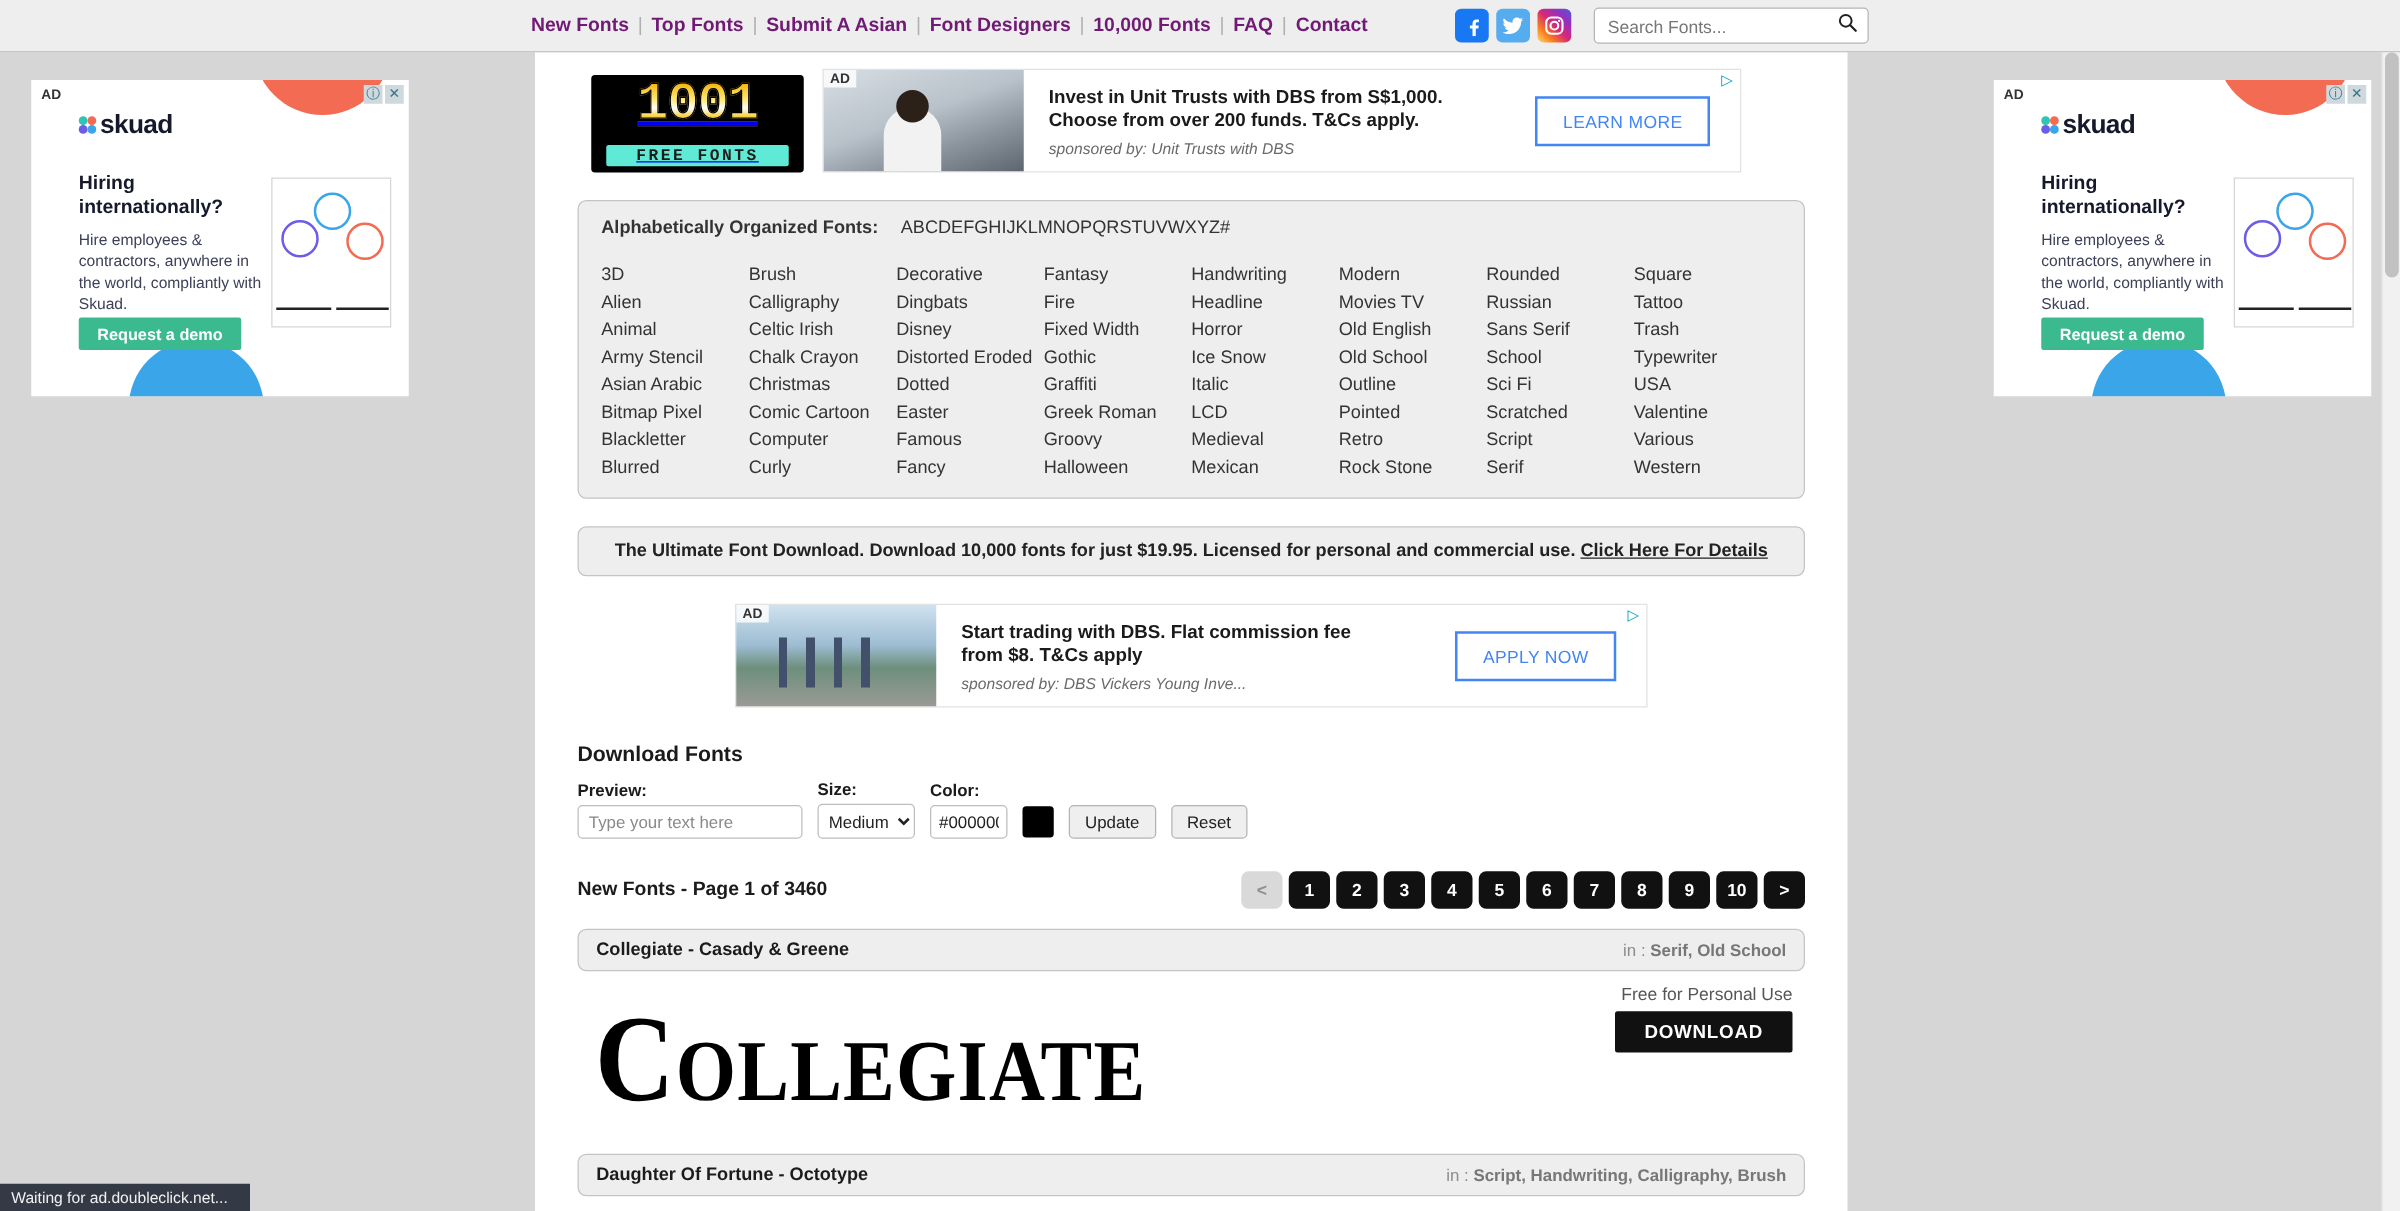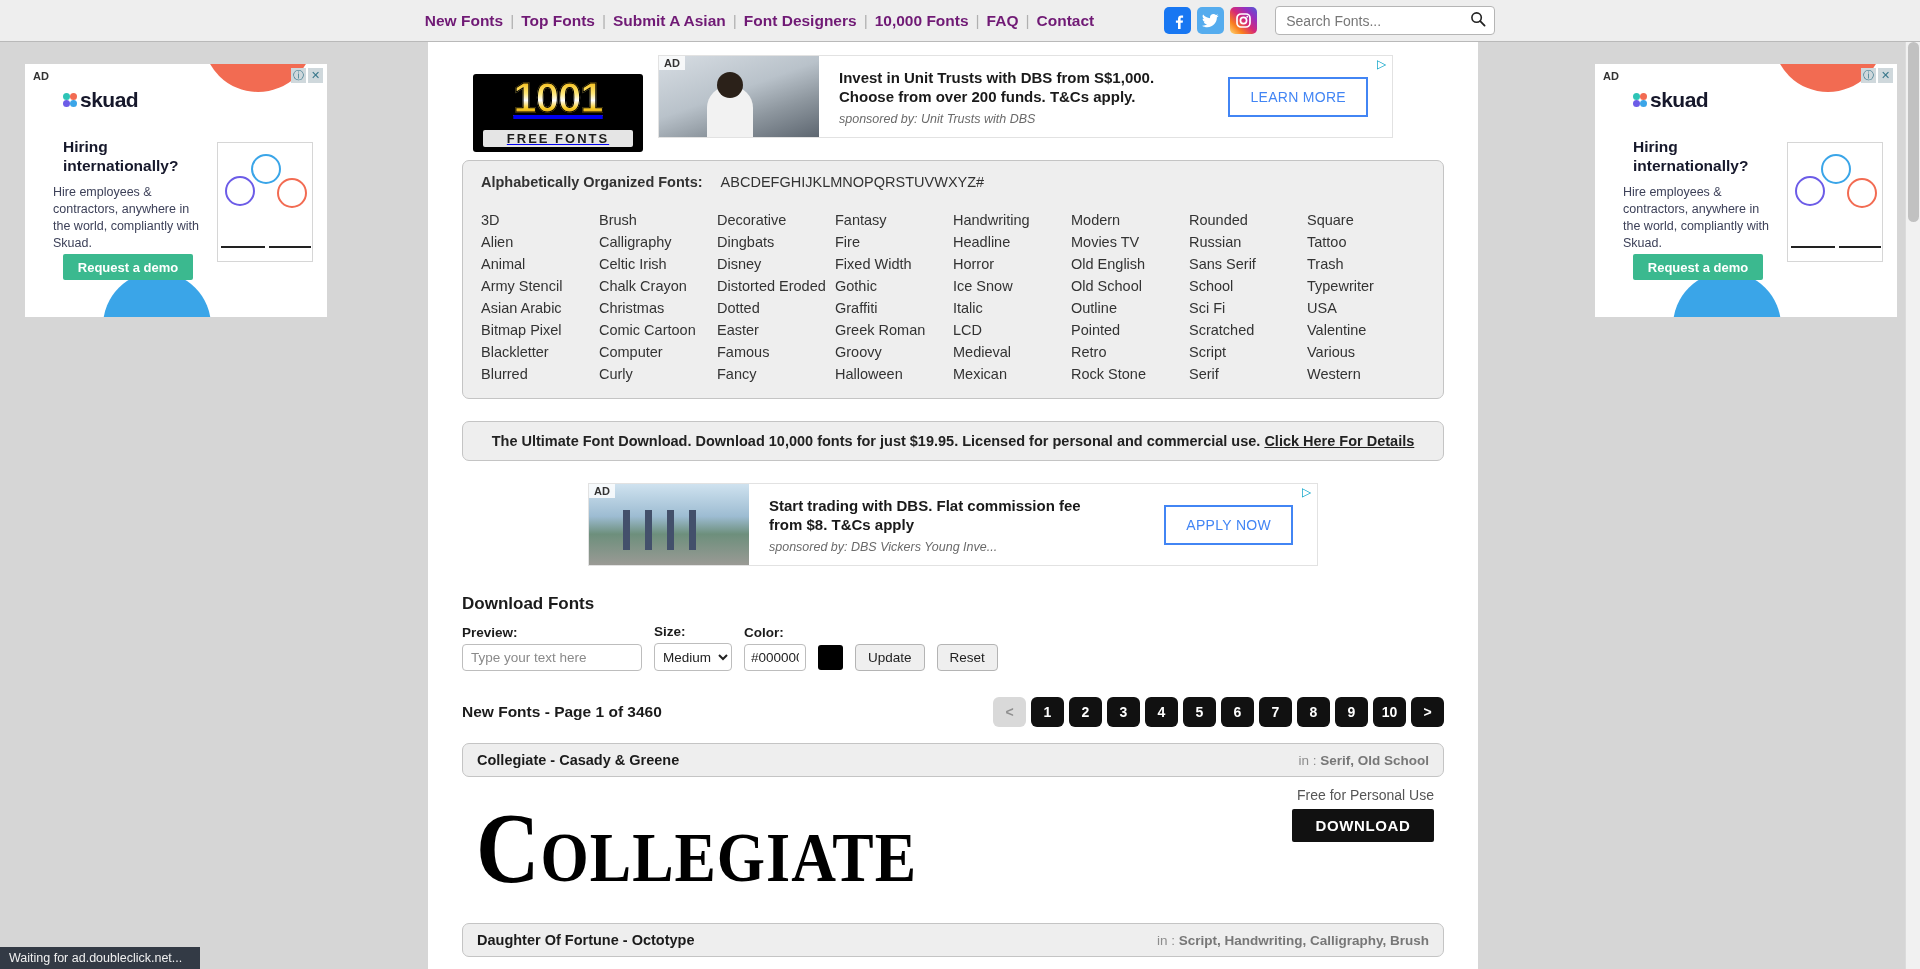--- a/index.html
+++ b/index.html
@@ -44,33 +44,33 @@
     background: #d6d6d6;
   }
   #content {
     position: absolute; left: 428px; top: 42px; width: 1050px; height: 927px;
     background: #ffffff;
   }
 
   
   #headerzone { position: relative; height: 110px; }
   #logo {
-    position: absolute; left: 45px; top: 32px; width: 170px; height: 78px;
+    position: absolute; left: 45px; top: 18px; width: 170px; height: 78px;
     background: #000; border-radius: 3px;
-    display: flex; flex-direction: column; align-items: center; justify-content: center;
+    display: flex; flex-direction: column; align-items: center; justify-content: center; font-family: Liberation Mono, monospace;
   }
   #logo .n {
     font-size: 42px; font-weight: bold; letter-spacing: -1px; line-height: 0.9;
     background: linear-gradient(180deg,#f0b000 0%,#ffe97a 40%,#ffffff 58%,#f7cb2a 78%,#d99500 100%);
     -webkit-background-clip: text; background-clip: text; color: transparent;
     -webkit-text-stroke: 1px #000;
   }
   #logo .ff {
     margin-top: 14px; font-size: 13px; font-weight: bold; letter-spacing: 2px;
-    color: #1c1c1c; background: #e5e5e5; padding: 1px 24px; border-radius: 2px;
+    color: #1c1c1c; background: #5eead4; padding: 1px 24px; border-radius: 2px;
   }
   #topad {
     position: absolute; left: 230px; top: 13px; width: 735px; height: 83px;
     background: #fff; border: 1px solid #e2e2e2;
     display: flex; align-items: stretch;
   }
   .adthumb { width: 160px; position: relative; overflow: hidden; flex: none; }
   .adthumb .adlabel {
     position: absolute; left: 0; top: 0; z-index: 3;
     background: rgba(255,255,255,0.82); color: #333;
@@ -223,21 +223,21 @@
   .sa-logo .mark { width: 14px; height: 14px; position: relative; margin-right: 3px; }
   .sa-logo .mark i {
     position: absolute; width: 7px; height: 7px; border-radius: 50%;
   }
   .sa-logo .mark i:nth-child(1) { left: 0; top: 0; background: #2ec4b6; }
   .sa-logo .mark i:nth-child(2) { left: 7px; top: 0; background: #f26b52; }
   .sa-logo .mark i:nth-child(3) { left: 0; top: 7px; background: #6c5ce7; }
   .sa-logo .mark i:nth-child(4) { left: 7px; top: 7px; background: #3aa5e8; }
   .sa-logo .wm { font-size: 21px; font-weight: bold; color: #16182b; letter-spacing: -.5px; }
   .sa-h { position: absolute; left: 38px; top: 74px; width: 140px; font-size: 15.5px; font-weight: bold; color: #16182b; line-height: 1.2; }
-  .sa-p { position: absolute; left: 28px; top: 120px; width: 150px; font-size: 12.5px; color: #3d4159; line-height: 1.35; }
+  .sa-p { position: absolute; left: 38px; top: 120px; width: 150px; font-size: 12.5px; color: #3d4159; line-height: 1.35; }
   .sa-btn {
     position: absolute; left: 38px; top: 190px; width: 130px; height: 26px;
     background: #3bb98f; color: #fff; font-size: 13px; font-weight: bold;
     display: flex; align-items: center; justify-content: center; border-radius: 2px;
   }
   .sa-art { position: absolute; left: 192px; top: 78px; width: 96px; height: 120px; }
   .sa-art .clk { position: absolute; border-radius: 50%; }
   .sa-art .c1 { left: 8px; top: 34px; width: 30px; height: 30px; border: 2.5px solid #6c5ce7; }
   .sa-art .c2 { left: 34px; top: 12px; width: 30px; height: 30px; border: 2.5px solid #3aa5e8; }
   .sa-art .c3 { left: 60px; top: 36px; width: 30px; height: 30px; border: 2.5px solid #f26b52; }

